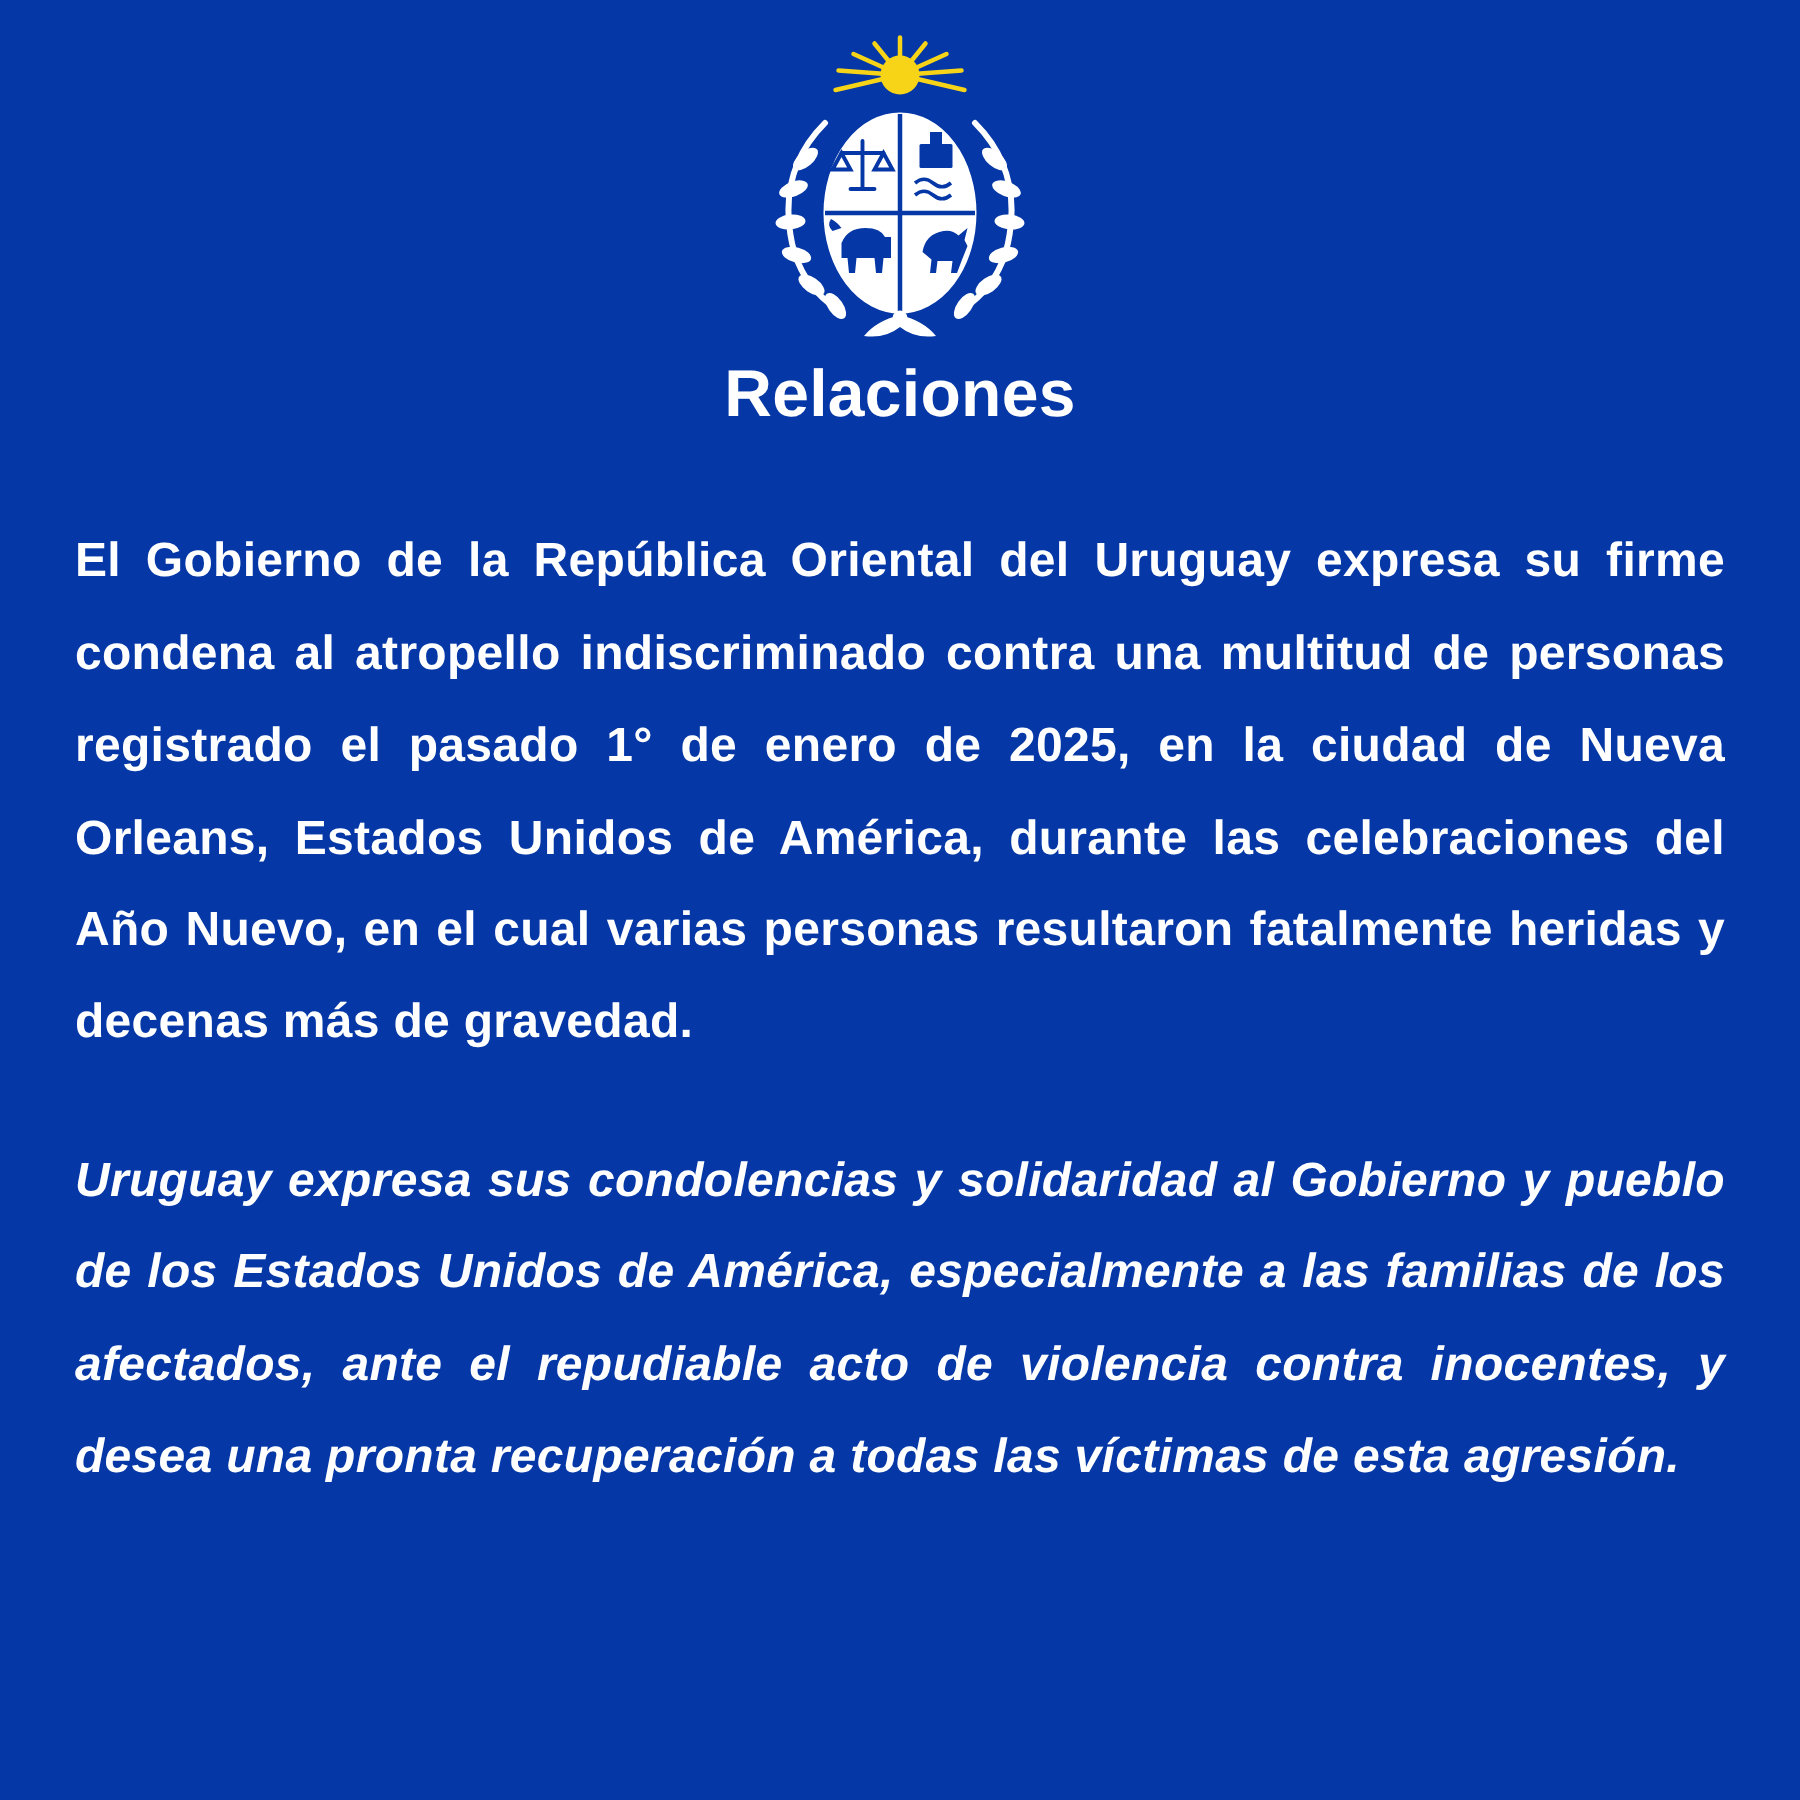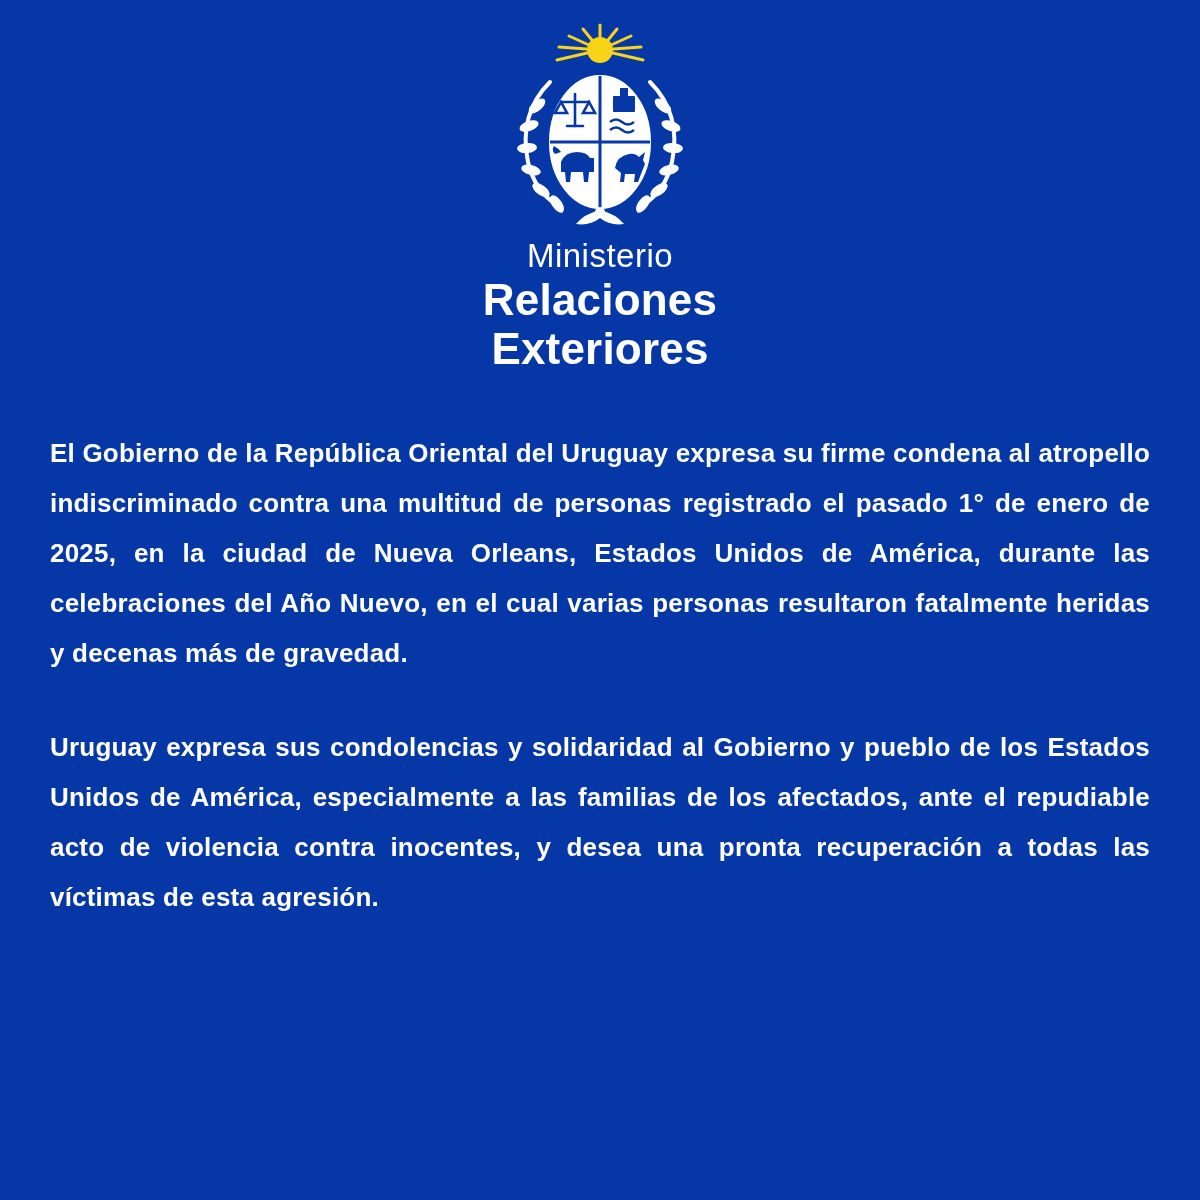--- a/index.html
+++ b/index.html
@@ -55,29 +55,30 @@
     letter-spacing: 0.2px;
   }
 
   
   .statement {
     margin: 56px 50px 0 50px;
     color: #ffffff;
   }
   .statement p {
     margin: 0 0 44px 0;
-    font-size: 26px;
+    font-size: 32px;
     font-weight: 700;
     line-height: 1.92;
     text-align: justify;
     text-justify: inter-word;
     letter-spacing: 0.2px;
   }
   .statement p:last-child {
     margin-bottom: 0;
+    font-style: italic;
   }
 </style>
 </head>
 <body>
 
 <div class="page">
 
   <div class="header">
 
     <div class="emblem">
@@ -148,23 +149,21 @@
           <ellipse cx="164" cy="168" rx="10" ry="5" transform="rotate(-35 164 168)"></ellipse>
           <ellipse cx="148" cy="182" rx="10" ry="5" transform="rotate(-55 148 182)"></ellipse>
 
           <path d="M105 188 q-16 4 -24 14 q14 2 24 -6 q10 8 24 6 q-8 -10 -24 -14 z"></path>
           <circle cx="105" cy="190" r="5"></circle>
         </g>
       </svg>
     </div>
 
     <div class="ministry-block">
-      <div class="ministry-line1">Ministerio</div>
       <div class="ministry-line2">Relaciones</div>
-      <div class="ministry-line3">Exteriores</div>
     </div>
   </div>
 
   <div class="statement">
     <p>El Gobierno de la República Oriental del Uruguay expresa su firme condena al atropello indiscriminado contra una multitud de personas registrado el pasado 1° de enero de 2025, en la ciudad de Nueva Orleans, Estados Unidos de América, durante las celebraciones del Año Nuevo, en el cual varias personas resultaron fatalmente heridas y decenas más de gravedad.</p>
     <p>Uruguay expresa sus condolencias y solidaridad al Gobierno y pueblo de los Estados Unidos de América, especialmente a las familias de los afectados, ante el repudiable acto de violencia contra inocentes, y desea una pronta recuperación a todas las víctimas de esta agresión.</p>
   </div>
 
 </div>
 

